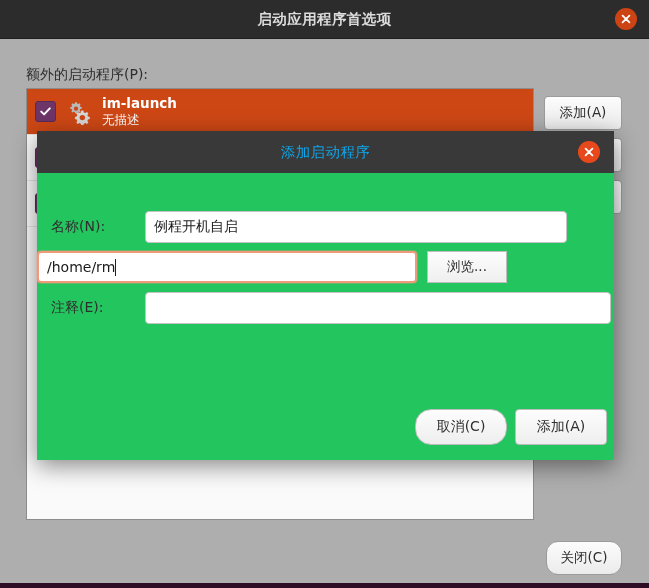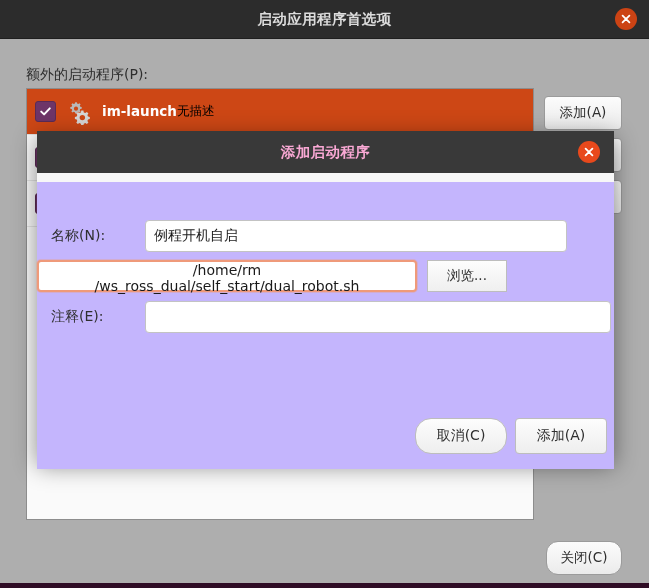--- a/index.html
+++ b/index.html
@@ -123,33 +123,33 @@
     height: 30px;
     margin-left: 8px;
     flex: 0 0 auto;
     display: flex;
     align-items: center;
     justify-content: center;
   }
   .row-text {
     margin-left: 8px;
     display: flex;
-    flex-direction: row;
+    flex-direction: column;
     justify-content: center;
     line-height: 1.25;
     overflow: hidden;
   }
   .row-title {
     font-size: 13.5px;
     font-weight: 700;
     color: #ffffff;
   }
   .row-sub {
     font-size: 12.5px;
-    color: #000000;
+    color: #ffffff;
   }
   .list-row:not(.selected) .row-title { color: #222; }
   .list-row:not(.selected) .row-sub { color: #666; }
 
   
   .side-btn {
     position: absolute;
     left: 544px;
     width: 78px;
     height: 34px;
@@ -201,38 +201,37 @@
     height: 42px;
     background: #393939;
   }
   #dialog-title-text {
     position: absolute;
     left: 0; top: 0;
     width: 100%;
     height: 42px;
     line-height: 42px;
     text-align: center;
-    color: #f9a8d4;
+    color: #0ea5e9;
     font-size: 14.5px;
-    font-weight: 700;
+    font-weight: 400;
     letter-spacing: .4px;
   }
   #dialog-close {
     right: 14px;
     top: 10px;
     width: 22px;
     height: 22px;
     background: #e8491c;
   }
 
   #dialog-body {
     position: relative;
     height: 287px;
-    background: #c4b5fd;
-    margin-top: 9px;
+    background: #22c55e;
   }
 
   .form-row {
     position: absolute;
     left: 0;
     width: 100%;
     height: 32px;
     display: flex;
     align-items: center;
   }
@@ -260,21 +259,20 @@
     align-items: center;
     font-family: "DejaVu Sans", "Liberation Sans", sans-serif;
     outline: none;
   }
   #input-name    { width: 422px; }
   #input-comment { width: 466px; }
   #input-command {
     width: 380px;
     border: 2px solid #ef9a7a;
     box-shadow: 0 0 0 1px rgba(239,154,122,.35);
-    flex-direction: column;
   }
   #caret {
     display: inline-block;
     width: 1px;
     height: 17px;
     background: #222;
     margin: 0 0px;
     vertical-align: middle;
   }
   #btn-browse {
@@ -426,21 +424,20 @@
 
       <div id="row-name" class="form-row">
         <div class="field-label">名称(N):</div>
         <div id="input-name" class="text-input">例程开机自启</div>
       </div>
 
       <div id="row-command" class="form-row">
         <div id="input-command" class="text-input">
             <span>/home/rm</span>
             <span id="caret"></span>
-            <span>/ws_ross_dual/self_start/dual_robot.sh</span>
           </div>
         <div id="btn-browse">浏览...</div>
       </div>
 
       <div id="row-comment" class="form-row">
         <div class="field-label">注释(E):</div>
         <div id="input-comment" class="text-input"></div>
       </div>
 
       <div id="btn-cancel" class="dlg-btn">取消(C)</div>

